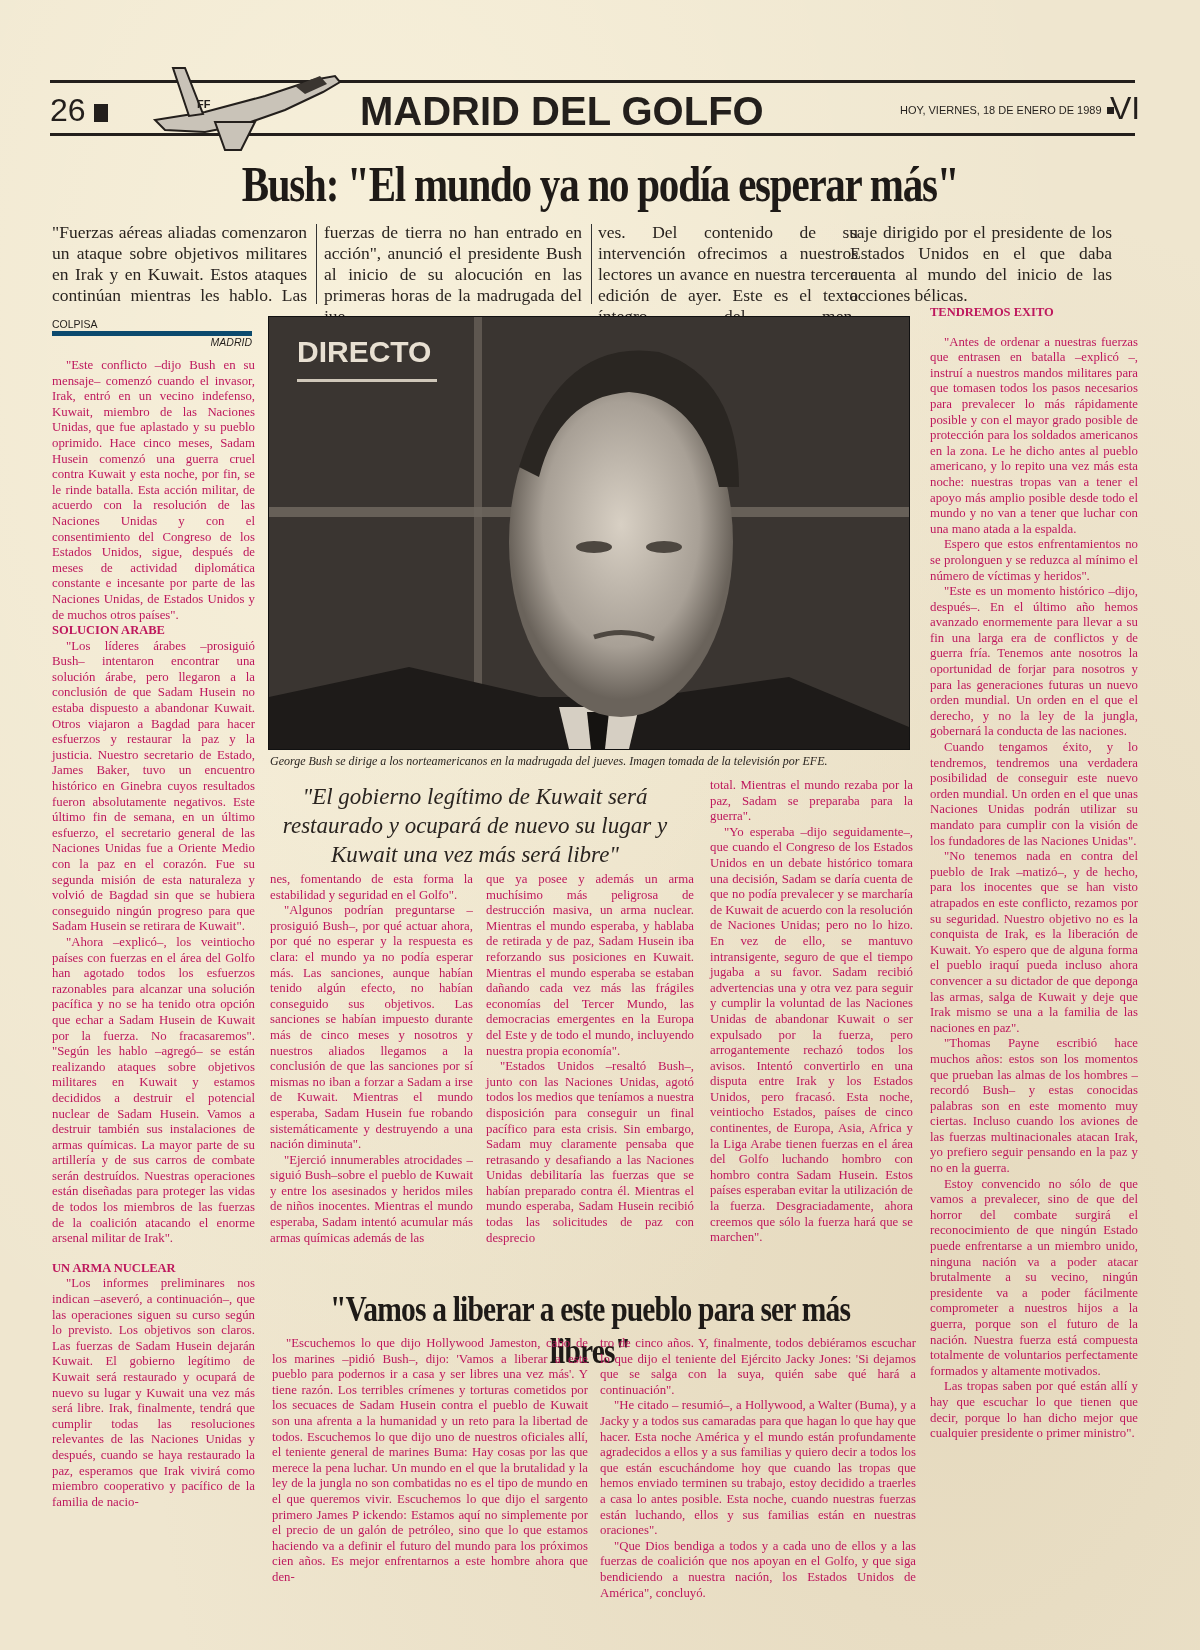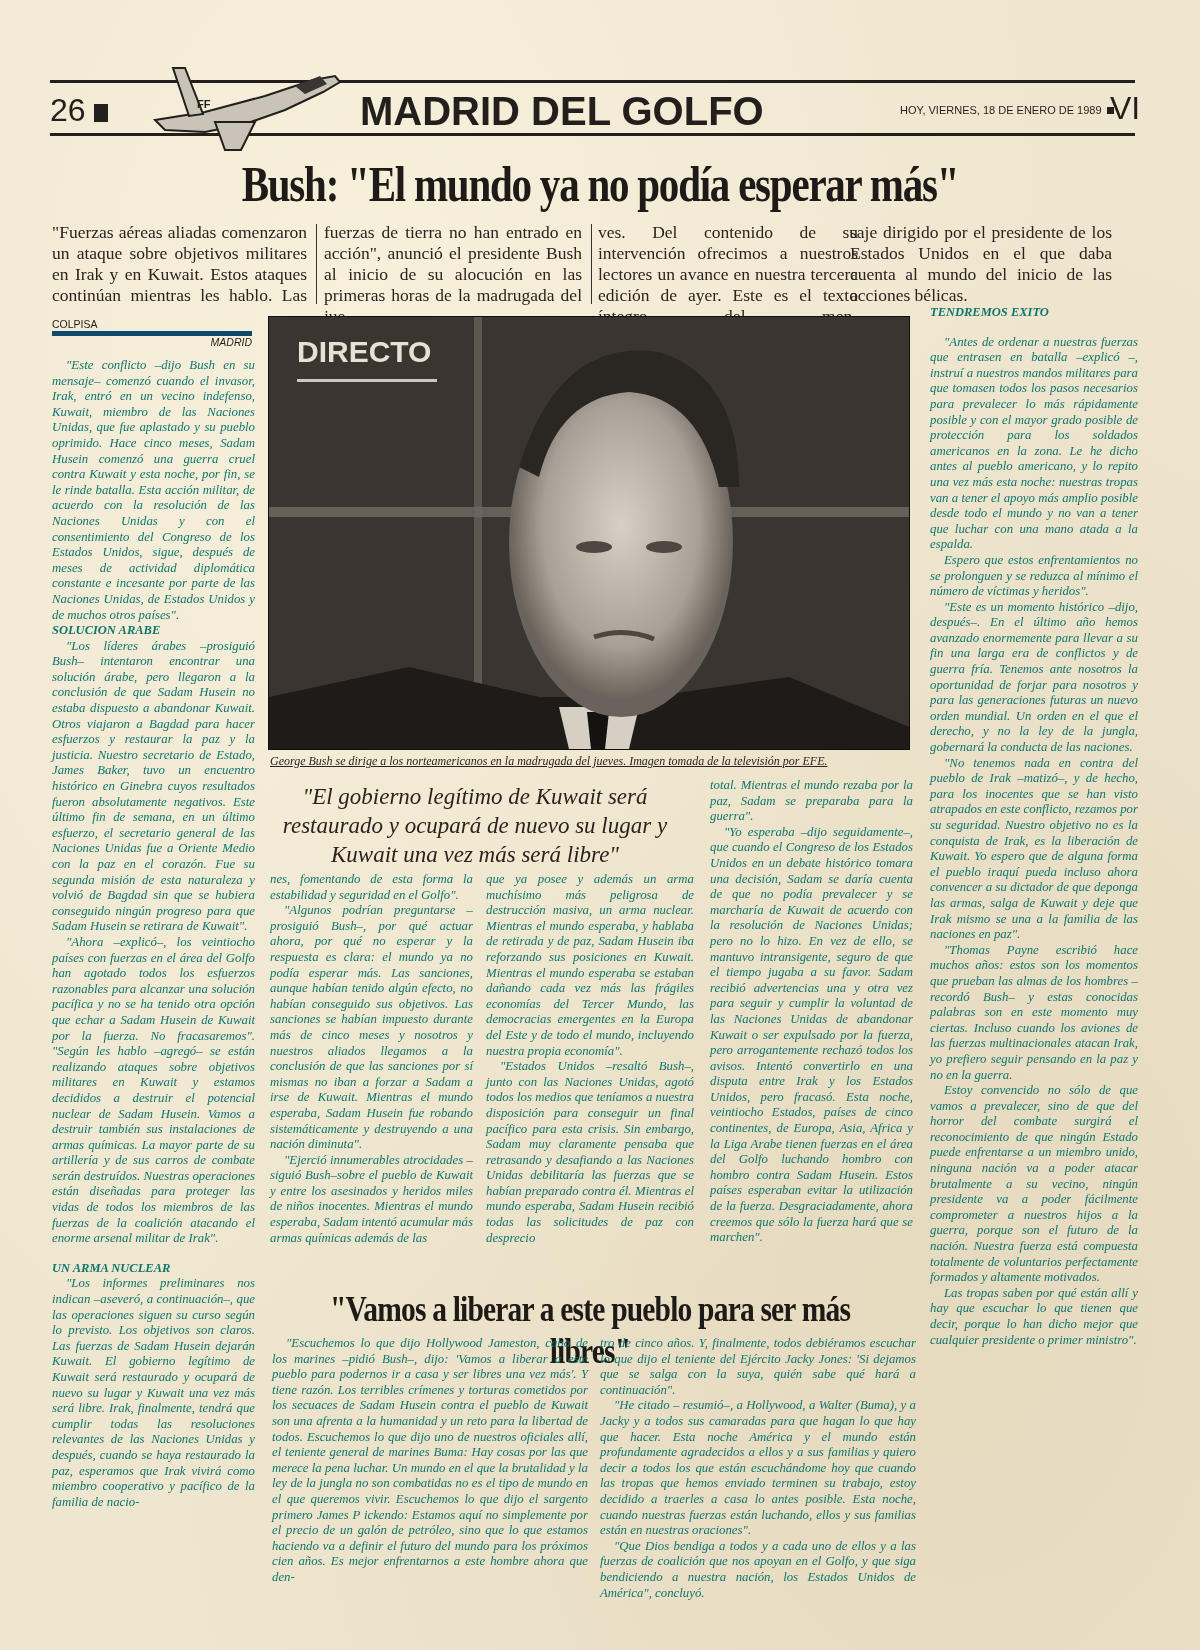--- a/index.html
+++ b/index.html
@@ -16,26 +16,26 @@
   .pagenum { left:50px; top:90px; font-family:"Liberation Sans",sans-serif; font-size:32px; color:#231f1c; line-height:40px; }
   .sq { display:inline-block; width:14px; height:18px; background:#231f1c; margin-left:8px; vertical-align:middle; }
   .section { left:360px; top:88px; font-family:"Liberation Sans",sans-serif; font-weight:bold; font-size:40px; letter-spacing:0px; color:#231f1c; line-height:46px; }
   .dateline { left:900px; top:104px; font-family:"Liberation Sans",sans-serif; font-size:11px; color:#231f1c; }
   .dateline .sqs { display:inline-block; width:7px; height:7px; background:#231f1c; margin:0 5px; }
   .roman { left:1110px; top:90px; font-family:"Liberation Sans",sans-serif; font-size:32px; color:#231f1c; }
   .headline { left:0; width:1200px; top:155px; text-align:center; font-family:"Liberation Serif",serif; font-weight:bold; font-size:50px; letter-spacing:-1.5px; transform:scaleX(0.82); transform-origin:center; color:#1e1a17; }
   .intro { top:222px; font-size:17.5px; line-height:21px; text-align:justify; text-align-last:justify; }
   .colsep { position:absolute; width:1px; background:#333; }
   .byline { font-family:"Liberation Sans",sans-serif; font-size:10.5px; color:#231f1c; }
-  .body { font-size:12.8px; line-height:15.6px; text-align:justify; color:#0f766e;font-style:italic; }
+  .body { font-size:12.8px; line-height:15.6px; text-align:justify; color:#be185d; }
   .body p { margin:0; text-indent:14px; }
   .body p.noind { text-indent:0; }
   .sub { font-weight:bold; font-size:12.5px; margin:10px 0 8px 0; text-indent:0 !important; }
   .photo { left:268px; top:316px; width:640px; height:432px; background:#2d2926; overflow:hidden; border:1px solid #111; }
-  .caption { left:270px; top:754px; width:640px; font-style:italic; font-size:12px; color:#2a2420;text-decoration:underline; }
+  .caption { left:270px; top:754px; width:640px; font-style:italic; font-size:12px; color:#2a2420; }
   .pull { left:270px; top:782px; width:410px; text-align:center; font-style:italic; font-size:23px; line-height:29px; color:#2a2420; }
   .headline2 { left:270px; width:640px; top:1288px; text-align:center; font-weight:bold; font-size:36px; letter-spacing:-1px; transform:scaleX(0.82); transform-origin:center; color:#1e1a17; }
 </style>
 </head>
 <body>
 
 <div class="rule" style="left:50px; top:80px; width:1085px; height:3px;"></div>
 <div class="rule" style="left:50px; top:133px; width:1085px; height:3px;"></div>
 
 <div class="abs pagenum"><span>26</span><span class="sq"></span></div>
@@ -119,20 +119,21 @@
 <div class="abs body" style="left:710px; top:778px; width:203px;">
   <p class="noind">total. Mientras el mundo rezaba por la paz, Sadam se preparaba para la guerra".</p>
   <p>"Yo esperaba –dijo seguidamente–, que cuando el Congreso de los Estados Unidos en un debate histórico tomara una decisión, Sadam se daría cuenta de que no podía prevalecer y se marcharía de Kuwait de acuerdo con la resolución de Naciones Unidas; pero no lo hizo. En vez de ello, se mantuvo intransigente, seguro de que el tiempo jugaba a su favor. Sadam recibió advertencias una y otra vez para seguir y cumplir la voluntad de las Naciones Unidas de abandonar Kuwait o ser expulsado por la fuerza, pero arrogantemente rechazó todos los avisos. Intentó convertirlo en una disputa entre Irak y los Estados Unidos, pero fracasó. Esta noche, veintiocho Estados, países de cinco continentes, de Europa, Asia, Africa y la Liga Arabe tienen fuerzas en el área del Golfo luchando hombro con hombro contra Sadam Husein. Estos países esperaban evitar la utilización de la fuerza. Desgraciadamente, ahora creemos que sólo la fuerza hará que se marchen".</p>
 </div>
 
 <div class="abs body" style="left:930px; top:305px; width:208px;">
   <p class="sub" style="margin:0 0 14px 0;">TENDREMOS EXITO</p>
   <p>"Antes de ordenar a nuestras fuerzas que entrasen en batalla –explicó –, instruí a nuestros mandos militares para que tomasen todos los pasos necesarios para prevalecer lo más rápidamente posible y con el mayor grado posible de protección para los soldados americanos en la zona. Le he dicho antes al pueblo americano, y lo repito una vez más esta noche: nuestras tropas van a tener el apoyo más amplio posible desde todo el mundo y no van a tener que luchar con una mano atada a la espalda.</p>
   <p>Espero que estos enfrentamientos no se prolonguen y se reduzca al mínimo el número de víctimas y heridos".</p>
   <p>"Este es un momento histórico –dijo, después–. En el último año hemos avanzado enormemente para llevar a su fin una larga era de conflictos y de guerra fría. Tenemos ante nosotros la oportunidad de forjar para nosotros y para las generaciones futuras un nuevo orden mundial. Un orden en el que el derecho, y no la ley de la jungla, gobernará la conducta de las naciones.</p>
+  <p>Cuando tengamos éxito, y lo tendremos, tendremos una verdadera posibilidad de conseguir este nuevo orden mundial. Un orden en el que unas Naciones Unidas podrán utilizar su mandato para cumplir con la visión de los fundadores de las Naciones Unidas".</p>
   <p>"No tenemos nada en contra del pueblo de Irak –matizó–, y de hecho, para los inocentes que se han visto atrapados en este conflicto, rezamos por su seguridad. Nuestro objetivo no es la conquista de Irak, es la liberación de Kuwait. Yo espero que de alguna forma el pueblo iraquí pueda incluso ahora convencer a su dictador de que deponga las armas, salga de Kuwait y deje que Irak mismo se una a la familia de las naciones en paz".</p>
   <p>"Thomas Payne escribió hace muchos años: estos son los momentos que prueban las almas de los hombres –recordó Bush– y estas conocidas palabras son en este momento muy ciertas. Incluso cuando los aviones de las fuerzas multinacionales atacan Irak, yo prefiero seguir pensando en la paz y no en la guerra.</p>
   <p>Estoy convencido no sólo de que vamos a prevalecer, sino de que del horror del combate surgirá el reconocimiento de que ningún Estado puede enfrentarse a un miembro unido, ninguna nación va a poder atacar brutalmente a su vecino, ningún presidente va a poder fácilmente comprometer a nuestros hijos a la guerra, porque son el futuro de la nación. Nuestra fuerza está compuesta totalmente de voluntarios perfectamente formados y altamente motivados.</p>
   <p>Las tropas saben por qué están allí y hay que escuchar lo que tienen que decir, porque lo han dicho mejor que cualquier presidente o primer ministro".</p>
 </div>
 
 <div class="abs headline2">"Vamos a liberar a este pueblo para ser más libres"</div>
 
 <div class="abs body" style="left:272px; top:1336px; width:316px;">
   <p>"Escuchemos lo que dijo Hollywood Jameston, cabo de los marines –pidió Bush–, dijo: 'Vamos a liberar a este pueblo para podernos ir a casa y ser libres una vez más'. Y tiene razón. Los terribles crímenes y torturas cometidos por los secuaces de Sadam Husein contra el pueblo de Kuwait son una afrenta a la humanidad y un reto para la libertad de todos. Escuchemos lo que dijo uno de nuestros oficiales allí, el teniente general de marines Buma: Hay cosas por las que merece la pena luchar. Un mundo en el que la brutalidad y la ley de la jungla no son combatidas no es el tipo de mundo en el que queremos vivir. Escuchemos lo que dijo el sargento primero James P ickendo: Estamos aquí no simplemente por el precio de un galón de petróleo, sino que lo que estamos haciendo va a definir el futuro del mundo para los próximos cien años. Es mejor enfrentarnos a este hombre ahora que den-</p>

